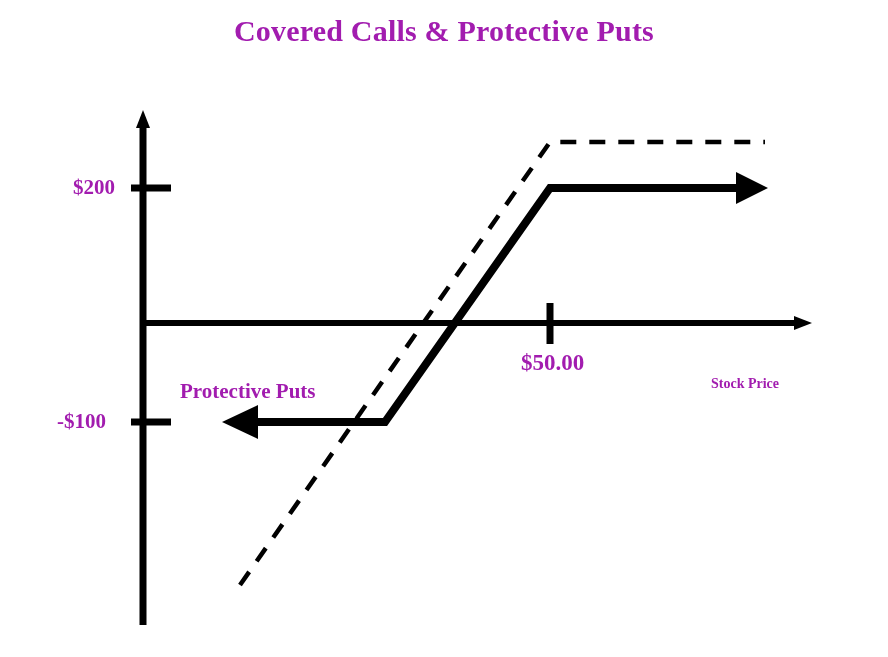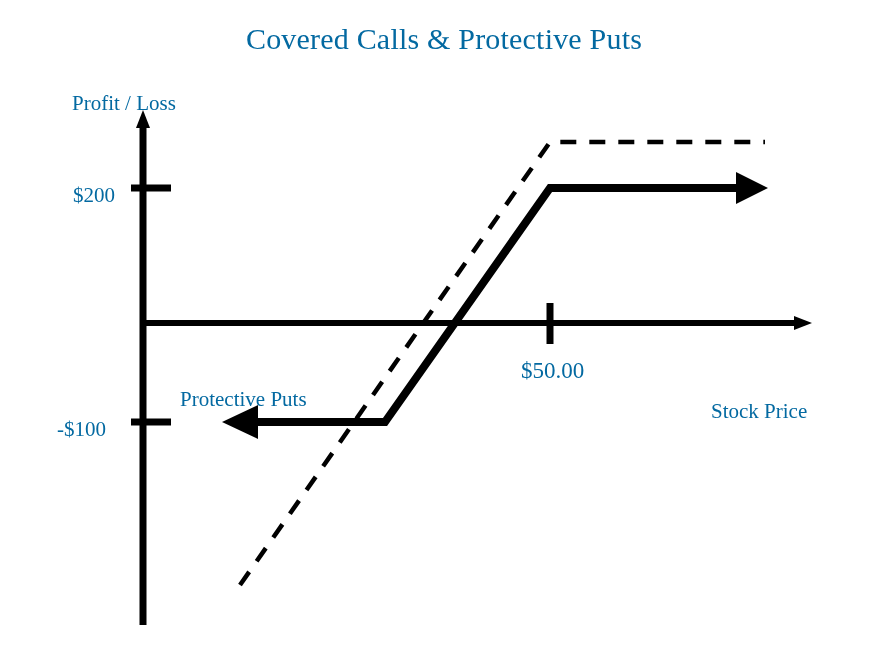--- a/index.html
+++ b/index.html
@@ -25,42 +25,41 @@
   #chart-svg {
     position: absolute;
     left: 0;
     top: 0;
     width: 888px;
     height: 657px;
   }
   .lbl {
     position: absolute;
     white-space: pre;
-    font-weight: normal;
-    color: #0369a1;
+    font-weight: bold;
+    color: #a21caf;
     line-height: 1.12;
-    margin-top: 8px;
   }
   #chart-title {
     left: 0;
     top: 14px;
     width: 888px;
     text-align: center;
     font-size: 30px;
     letter-spacing: 0.2px;
   }
   #ylabel {
     left: 72px;
     top: 84px;
     font-size: 21px;
   }
   #xlabel {
     left: 711px;
     top: 345px;
-    font-size: 21px;
+    font-size: 14px;
     text-align: left;
   }
   #ytick-300 {
     left: 73px;
     top: 176px;
     font-size: 21px;
   }
   #ytick-neg200 {
     left: 57px;
     top: 410px;
@@ -107,21 +106,20 @@
     <polyline points="240,585 550,142 765,142" fill="none" stroke="#000000" stroke-width="4.5" stroke-dasharray="16 13" stroke-linecap="butt" stroke-linejoin="miter"></polyline>
 
     <polyline points="237,422 385,422 550,188 752,188" fill="none" stroke="#000000" stroke-width="8" stroke-linecap="butt" stroke-linejoin="miter"></polyline>
     <polygon points="222,422 258,405 258,439" fill="#000000"></polygon>
     <polygon points="768,188 736,172 736,204" fill="#000000"></polygon>
 
   </svg>
 
   <div class="lbl" id="chart-title">Covered Calls &amp; Protective Puts</div>
 
-  <div class="lbl" id="ylabel">Profit / Loss</div>
 
   <div class="lbl" id="xlabel">
     <div>Stock Price</div>
   </div>
 
   <div class="lbl" id="ytick-300">$200</div>
 
   <div class="lbl" id="ytick-neg200">-$100</div>
 
   <div class="lbl" id="xtick-strike">$50.00</div>

